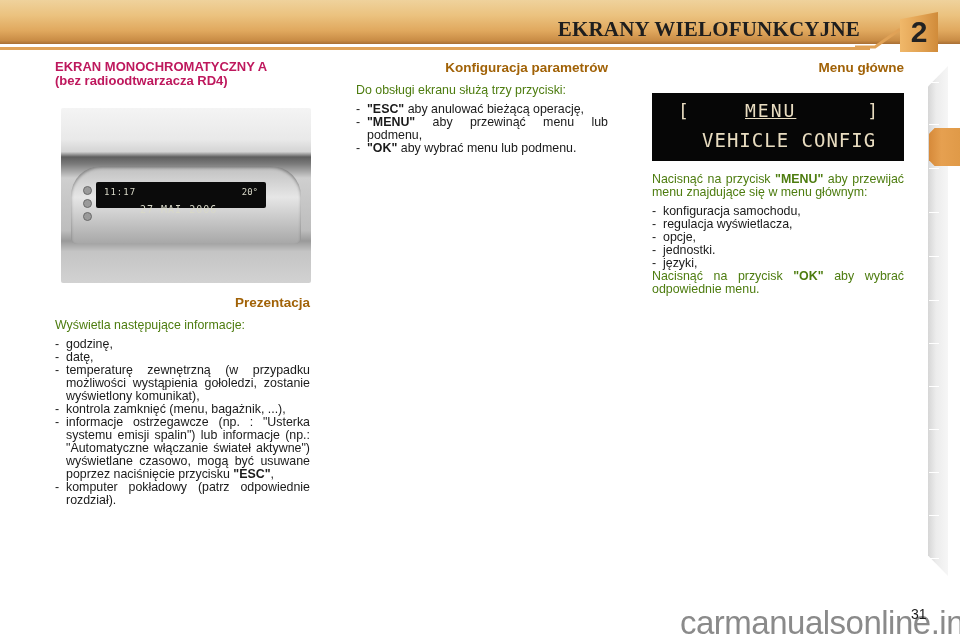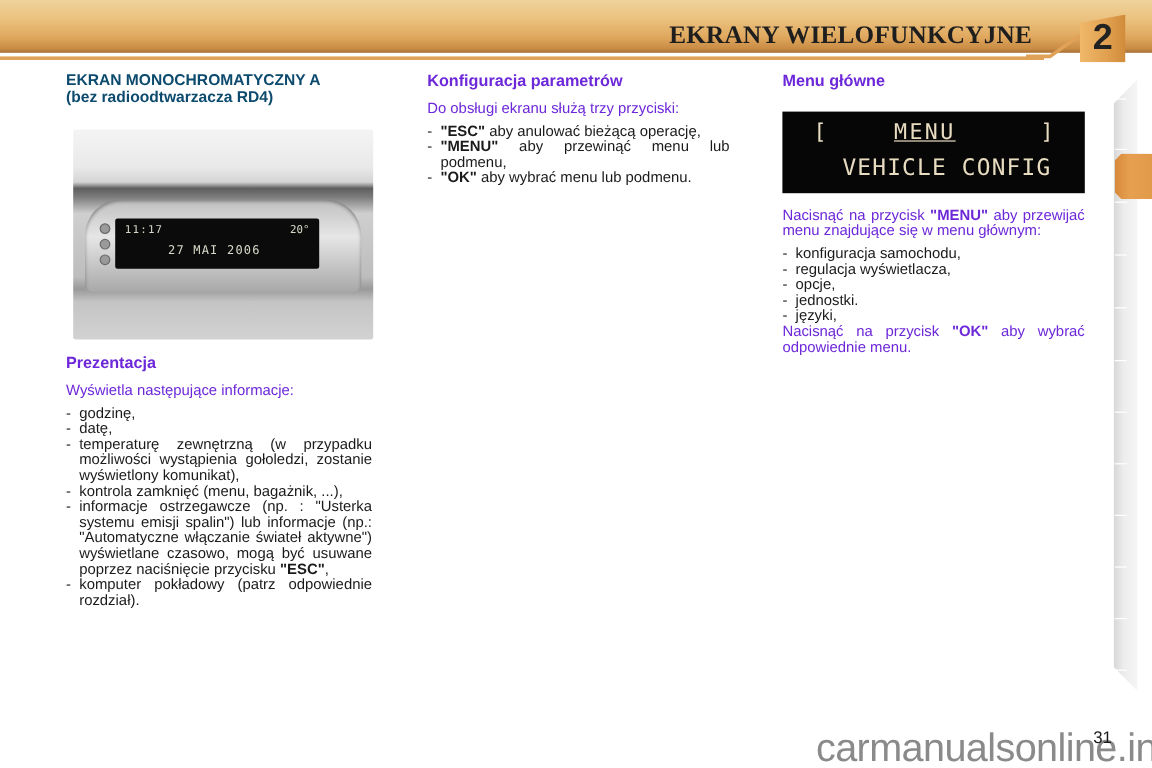--- a/index.html
+++ b/index.html
@@ -50,28 +50,29 @@
       box-shadow: 0 0 4px rgba(0,0,0,0.2);
     }
 
     
     .col { position: absolute; top: 60px; }
     .col-1 { left: 55px; width: 255px; }
     .col-2 { left: 356px; width: 252px; }
     .col-3 { left: 652px; width: 252px; }
 
     .section-title-caps {
-      font-weight: bold; font-size: 13px; line-height: 14px; color: #0c4a6e;
+      font-weight: bold; font-size: 13px; line-height: 14px; color: #be185d;
     }
     .section-title {
-      font-weight: bold; font-size: 13.5px; line-height: 16px; color: #6d28d9;
+      font-weight: bold; font-size: 13.5px; line-height: 16px; color: #a16207;
       margin-bottom: 8px;
+      text-align: right;
     }
     .para {
-      font-size: 12.4px; line-height: 13px; color: #6d28d9; text-align: justify;
+      font-size: 12.4px; line-height: 13px; color: #4d7c0f; text-align: justify;
     }
     ul.dash { list-style: none; }
     ul.dash li {
       font-size: 12.4px; line-height: 13px; position: relative; padding-left: 11px;
       text-align: justify; text-align-last: left;
     }
     ul.dash li::before { content: "-"; position: absolute; left: 0; top: 0; }
     b.key { font-weight: bold; }
 
     
@@ -80,21 +81,21 @@
       background: linear-gradient(to bottom, #f4f4f4 0%, #e9e9e9 18%, #d4d4d4 25%, #5e5e5e 28%, #7b7b7b 32%, #cfcfcf 40%, #bdbdbd 70%, #9a9a9a 76%, #c4c4c4 82%, #d2d2d2 100%);
       border-radius: 2px;
     }
     .dash-bezel {
       position: absolute; left: 10px; top: 58px; width: 230px; height: 78px;
       background: linear-gradient(to bottom, #bfbfbf, #e6e6e6 40%, #a7a7a7);
       border-radius: 30px 30px 6px 6px;
       box-shadow: inset 0 2px 3px rgba(0,0,0,0.35);
     }
     .dash-screen {
-      position: absolute; left: 35px; top: 74px; width: 170px; height: 42px;
+      position: absolute; left: 35px; top: 74px; width: 170px; height: 26px;
       background: #0b0b0b; border-radius: 2px;
       font-family: "DejaVu Sans Mono", monospace; color: #d8d8c8;
     }
     .dash-btn {
       position: absolute; left: 22px; width: 9px; height: 9px; border-radius: 50%;
       background: #9a9a9a; border: 1px solid #6a6a6a;
     }
     .dash-time { position: absolute; left: 8px; top: 5px; font-size: 9px; letter-spacing: 1px; }
     .dash-temp { position: absolute; right: 8px; top: 5px; font-size: 9px; }
     .dash-date { position: absolute; left: 44px; top: 22px; font-size: 10px; letter-spacing: 1px; }

